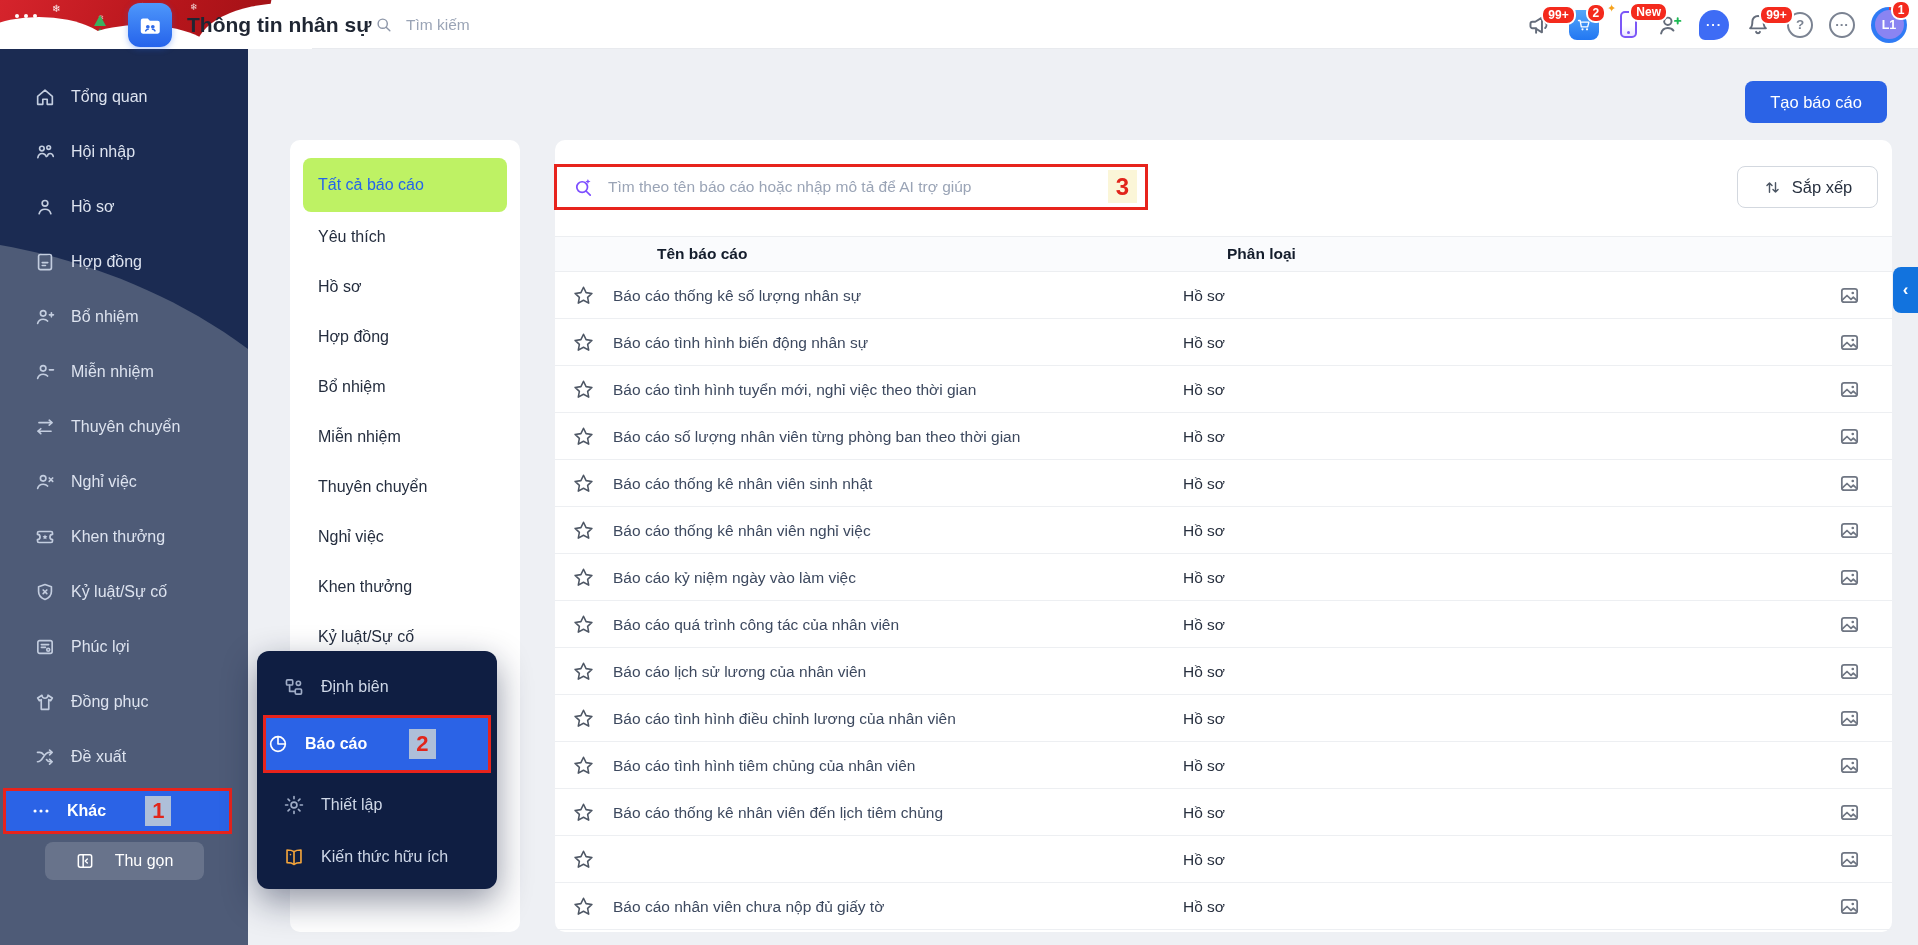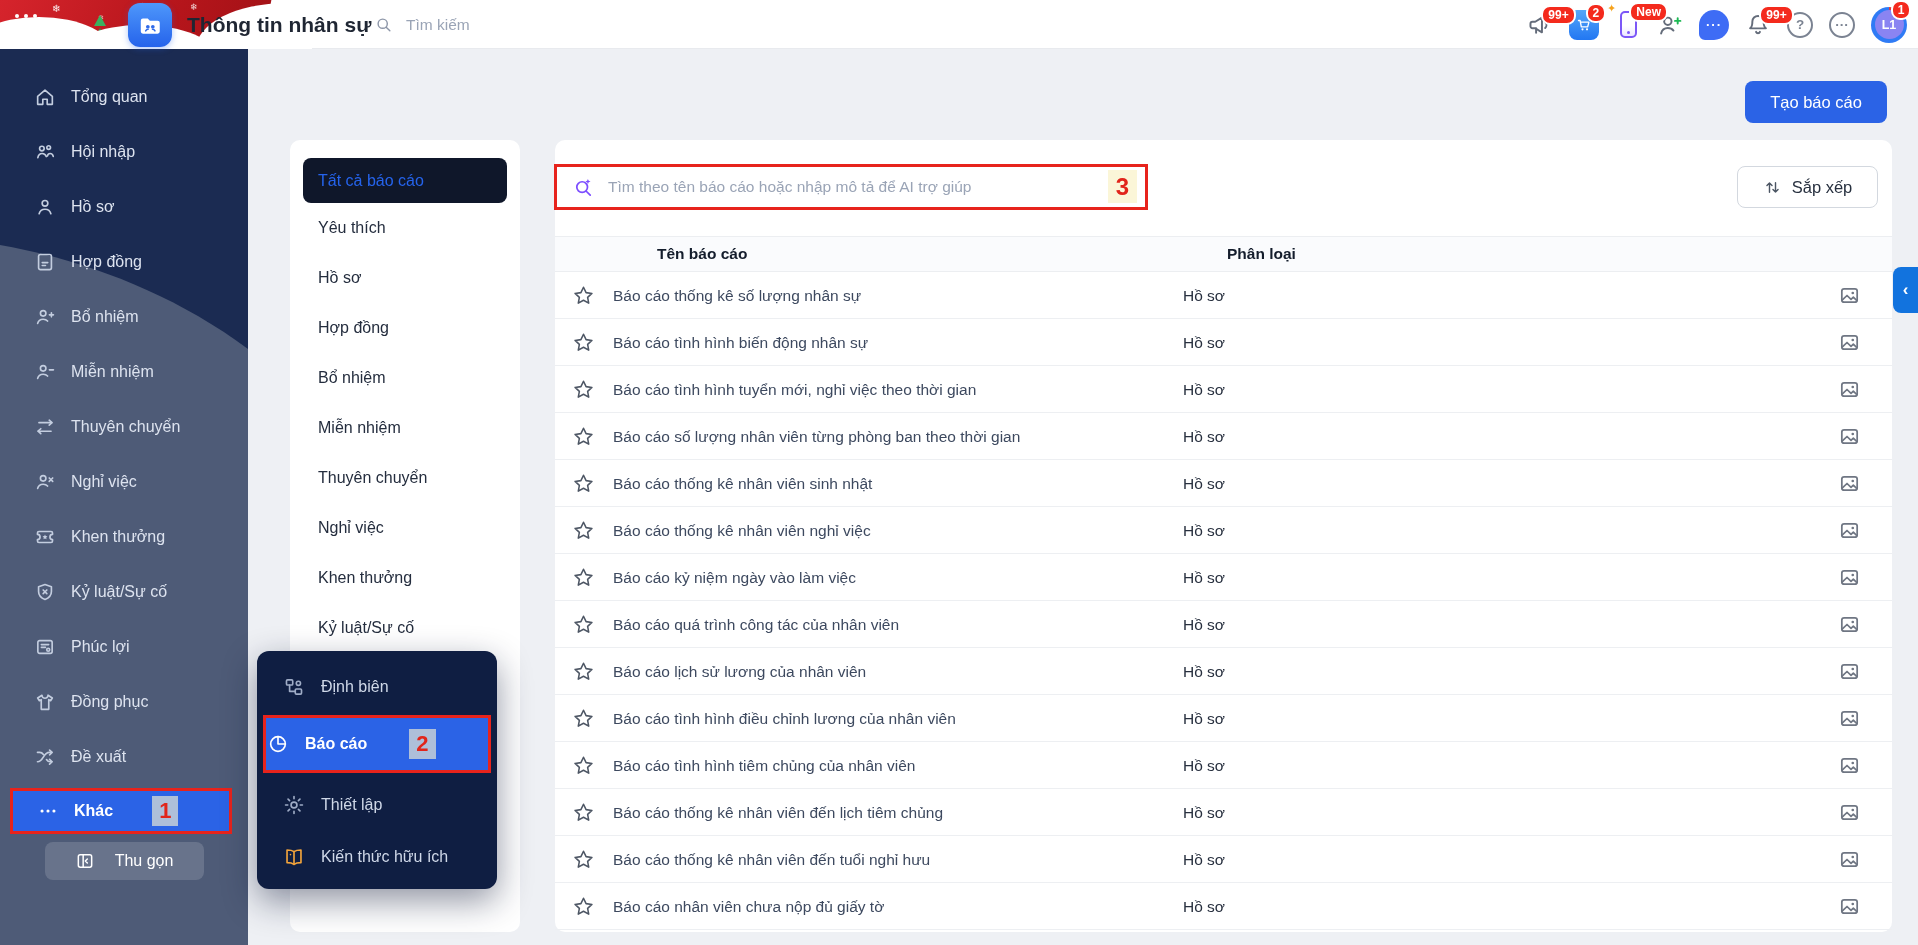--- a/index.html
+++ b/index.html
@@ -39,31 +39,31 @@
   .phone-bd::after{content:"";position:absolute;left:50%;bottom:2px;width:3px;height:3px;margin-left:-1.5px;border-radius:50%;background:#7c57f7;}
   .spark{position:absolute;left:-8px;top:-6px;color:#f6a21c;font-size:11px;line-height:1;}
 
   
   .sidebar{position:absolute;left:0;top:49px;width:248px;height:896px;background:#1b2b52;z-index:20;overflow:hidden;}
   .wave{position:absolute;left:0;top:0;width:248px;height:896px;}
   .side-nav{position:relative;padding-top:20px;z-index:2;}
   .side-item{height:55px;display:flex;align-items:center;padding-left:34px;gap:15px;color:#dde3ef;font-size:16px;cursor:pointer;white-space:nowrap;}
   .side-item .ic{width:22px;height:22px;color:#c3cddf;flex:none;}
   .anno-box{border:3px solid #e7231c;}
-  .side-anno{margin:4px 16px 0 10px;}
+  .side-anno{margin:4px 16px 0 3px;}
   .side-item.active{height:40px;background:#2b63e6;padding-left:24px;color:#fff;font-weight:700;}
   .side-item.active .ic{color:#fff;}
   .anno-num{margin-left:24px;background:rgba(186,199,216,.92);color:#e1251b;font-size:22px;font-weight:700;padding:1px 7px;line-height:1.25;}
   .collapse-btn{margin:8px auto 0;width:159px;height:38px;background:rgba(255,255,255,.15);border-radius:8px;display:flex;align-items:center;justify-content:center;gap:20px;color:#fff;font-size:16px;cursor:pointer;position:relative;z-index:2;}
   .collapse-btn .ic{width:20px;height:20px;color:#fff;}
 
   
   .cat-panel{position:absolute;left:290px;top:140px;width:230px;height:792px;background:#fff;border-radius:10px;z-index:5;overflow:hidden;}
   .cat-item{height:50px;display:flex;align-items:center;padding-left:28px;font-size:16px;color:#242d3e;cursor:pointer;white-space:nowrap;}
-  .cat-item.active{margin:18px 13px 0;height:45px;border-radius:8px;background:#0f172a;color:#2563eb;padding-left:15px;}
+  .cat-item.active{margin:18px 13px 0;height:54px;border-radius:8px;background:#bef264;color:#2563eb;padding-left:15px;}
 
   
   .popup{position:absolute;left:257px;top:651px;width:240px;height:238px;background:#0f1e42;border-radius:12px;box-shadow:0 12px 34px rgba(10,20,50,.45);z-index:25;padding-top:10px;}
   .pop-item{height:52px;display:flex;align-items:center;padding-left:26px;gap:16px;color:#cfd8e8;font-size:16px;cursor:pointer;white-space:nowrap;}
   .pop-item .ic{width:22px;height:22px;color:#9facc6;flex:none;}
   .pop-anno{margin:2px 6px 6px;}
   .pop-item.active{height:52px;background:#2b63e6;color:#fff;font-weight:700;padding-left:1px;}
   .pop-item.active .ic{color:#fff;}
   .pop-item .anno-num{margin-left:26px;}
 
@@ -642,21 +642,20 @@
             <path d="M4.6 16.6l4.8-4.6 4.2 4 2.4-2.2 3.4 3.2"></path>
           </svg>
         </span>
       </div>
       <div class="t-row">
         <span class="t-star">
           <svg viewBox="0 0 24 24">
             <path d="M12 3.4l2.7 5.6 6.1.8-4.5 4.2 1.15 6-5.45-3-5.45 3 1.15-6L3.2 9.8l6.1-.8z"></path>
           </svg>
         </span>
-        <span class="t-name">Báo cáo thống kê nhân viên đến tuổi nghỉ hưu</span>
         <span class="t-cat">Hồ sơ</span>
         <span class="t-img">
           <svg viewBox="0 0 24 24">
             <rect x="4" y="5" width="16" height="14" rx="2.4"></rect>
             <circle cx="15.4" cy="9.4" r="1.4" fill="currentColor" stroke="none"></circle>
             <path d="M4.6 16.6l4.8-4.6 4.2 4 2.4-2.2 3.4 3.2"></path>
           </svg>
         </span>
       </div>
       <div class="t-row">

